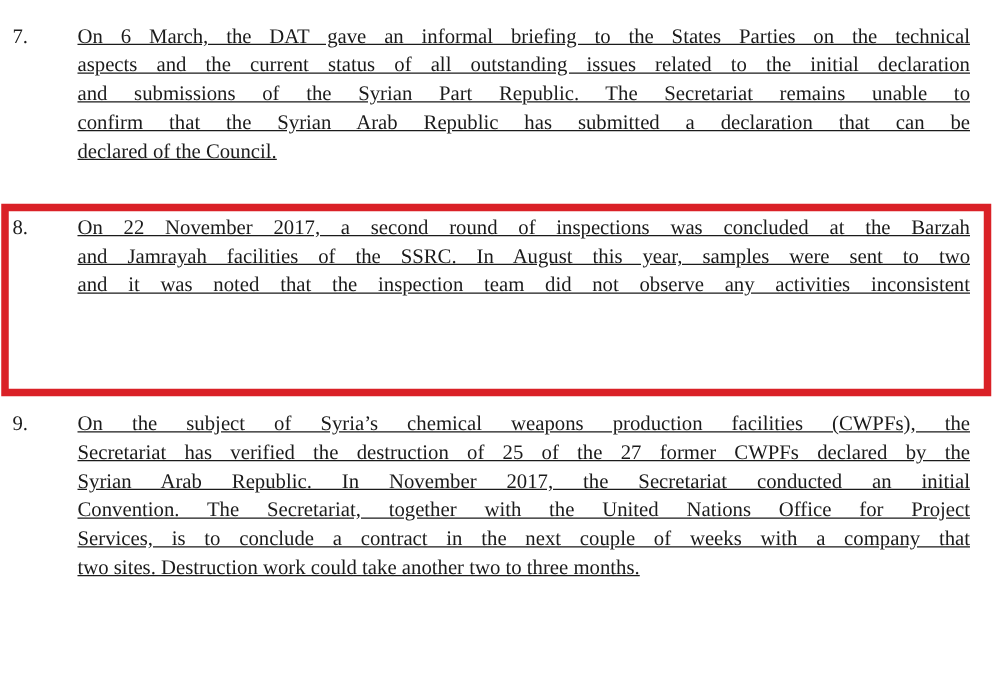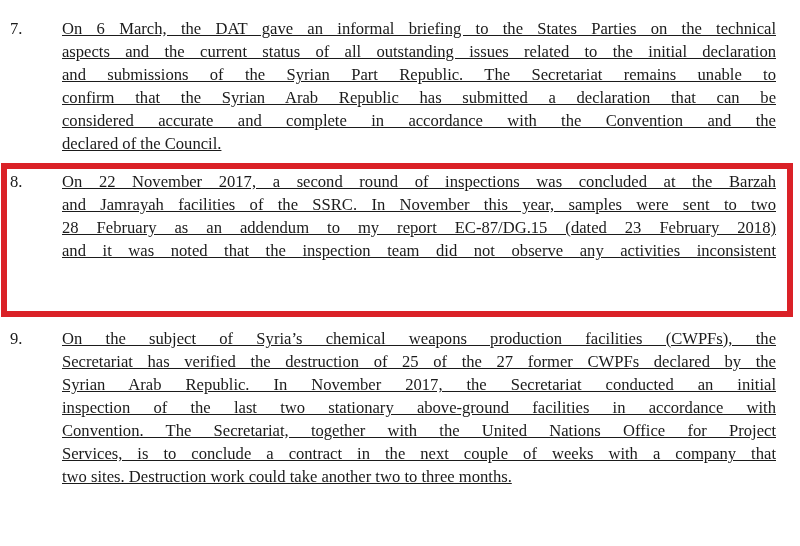--- a/index.html
+++ b/index.html
@@ -58,41 +58,38 @@
 
   <div class="highlight-box" style="border-color: rgb(218, 33, 39);"></div>
 
   <section class="para" style="top:17px">
     <span class="num">7.</span>
     <div class="lines">
       <div class="jline">On 6 March, the DAT gave an informal briefing to the States Parties on the technical</div>
       <div class="jline">aspects and the current status of all outstanding issues related to the initial declaration</div>
       <div class="jline">and submissions of the Syrian Part Republic. The Secretariat remains unable to</div>
       <div class="jline">confirm that the Syrian Arab Republic has submitted a declaration that can be</div>
-      <div class="jline">considered accurate and complete in accordance with the Convention and the</div>
       <div class="jline last">declared of the Council.</div>
     </div>
   </section>
 
   <section class="para" style="top:170px">
     <span class="num">8.</span>
     <div class="lines">
       <div class="jline">On 22 November 2017, a second round of inspections was concluded at the Barzah</div>
-      <div class="jline">and Jamrayah facilities of the SSRC. In November this year, samples were sent to two</div>
-      <div class="jline">28 February as an addendum to my report EC-87/DG.15 (dated 23 February 2018)</div>
+      <div class="jline">and Jamrayah facilities of the SSRC. In August this year, samples were sent to two</div>
       <div class="jline">and it was noted that the inspection team did not observe any activities inconsistent</div>
     </div>
   </section>
 
   <section class="para" style="top:327px">
     <span class="num">9.</span>
     <div class="lines">
       <div class="jline">On the subject of Syria’s chemical weapons production facilities (CWPFs), the</div>
       <div class="jline">Secretariat has verified the destruction of 25 of the 27 former CWPFs declared by the</div>
       <div class="jline">Syrian Arab Republic. In November 2017, the Secretariat conducted an initial</div>
-      <div class="jline">inspection of the last two stationary above-ground facilities in accordance with</div>
       <div class="jline">Convention. The Secretariat, together with the United Nations Office for Project</div>
       <div class="jline">Services, is to conclude a contract in the next couple of weeks with a company that</div>
       <div class="jline last">two sites. Destruction work could take another two to three months.</div>
     </div>
   </section>
 
 </div>
 
 </body></html>

